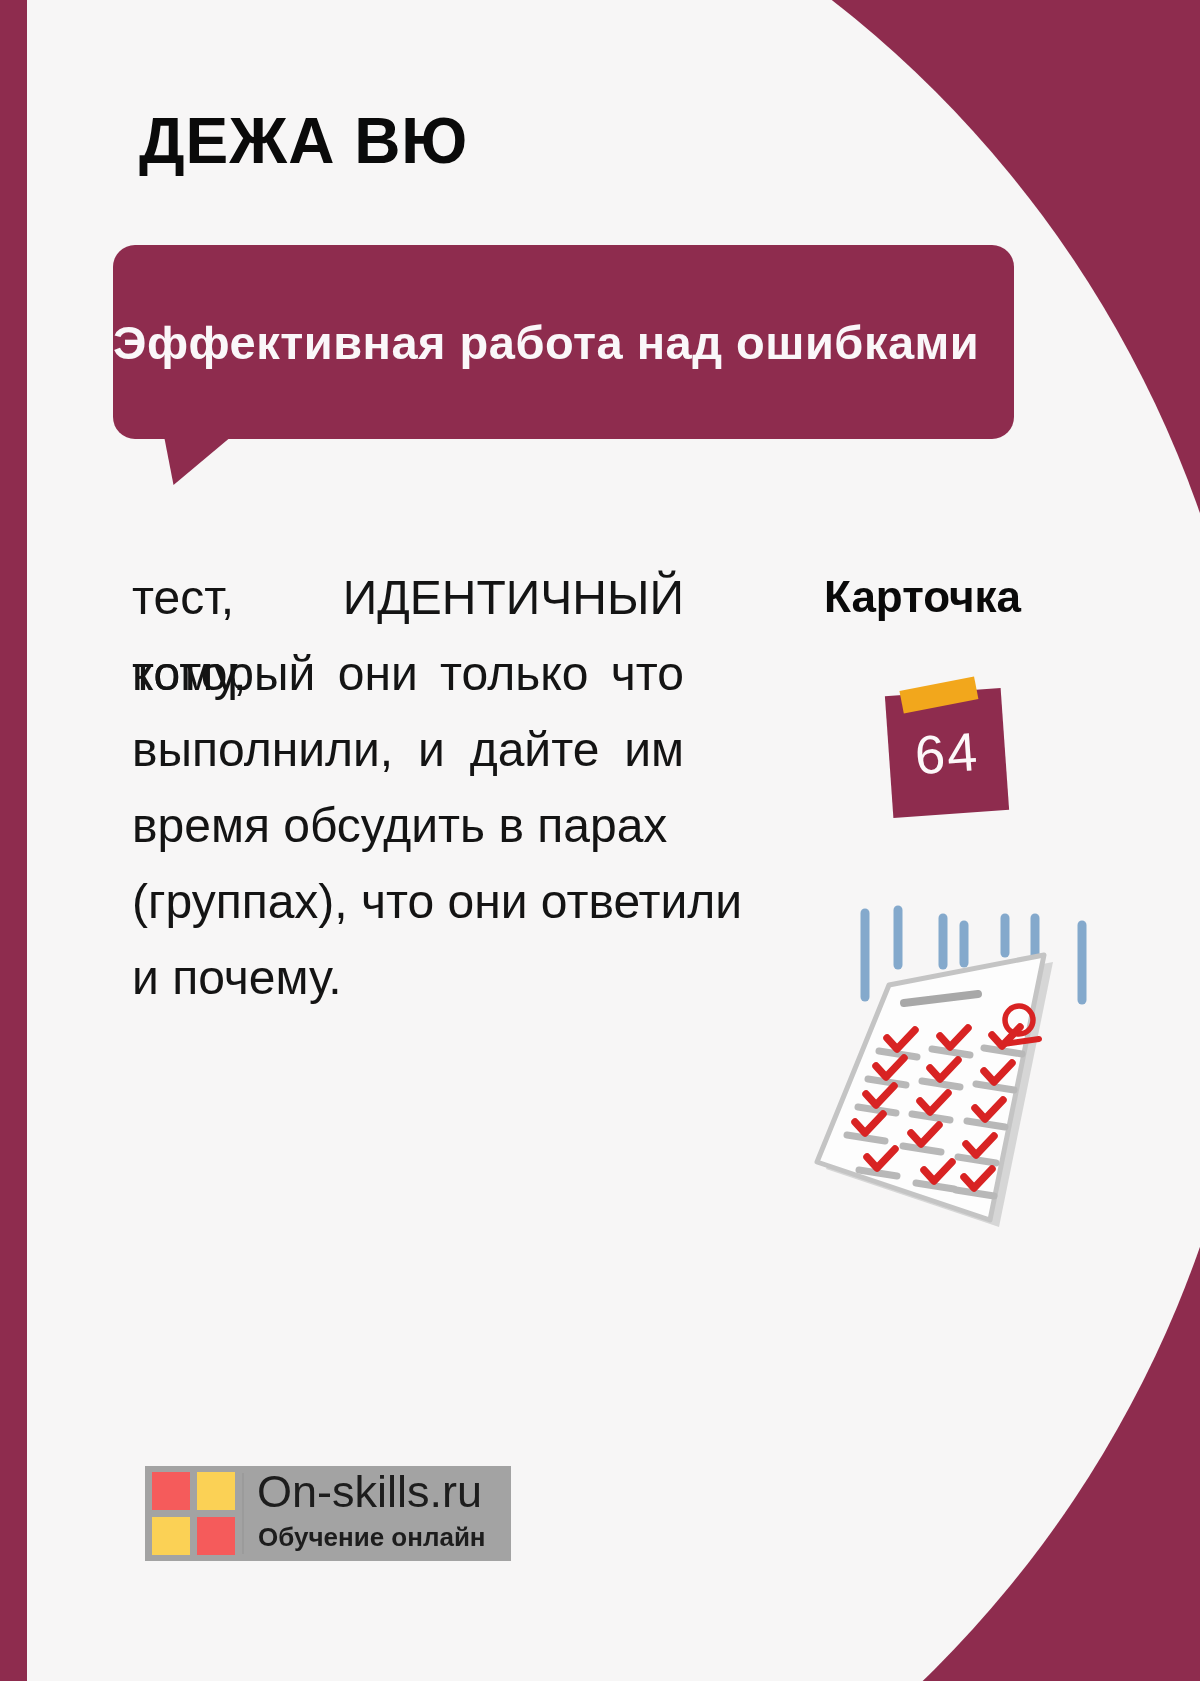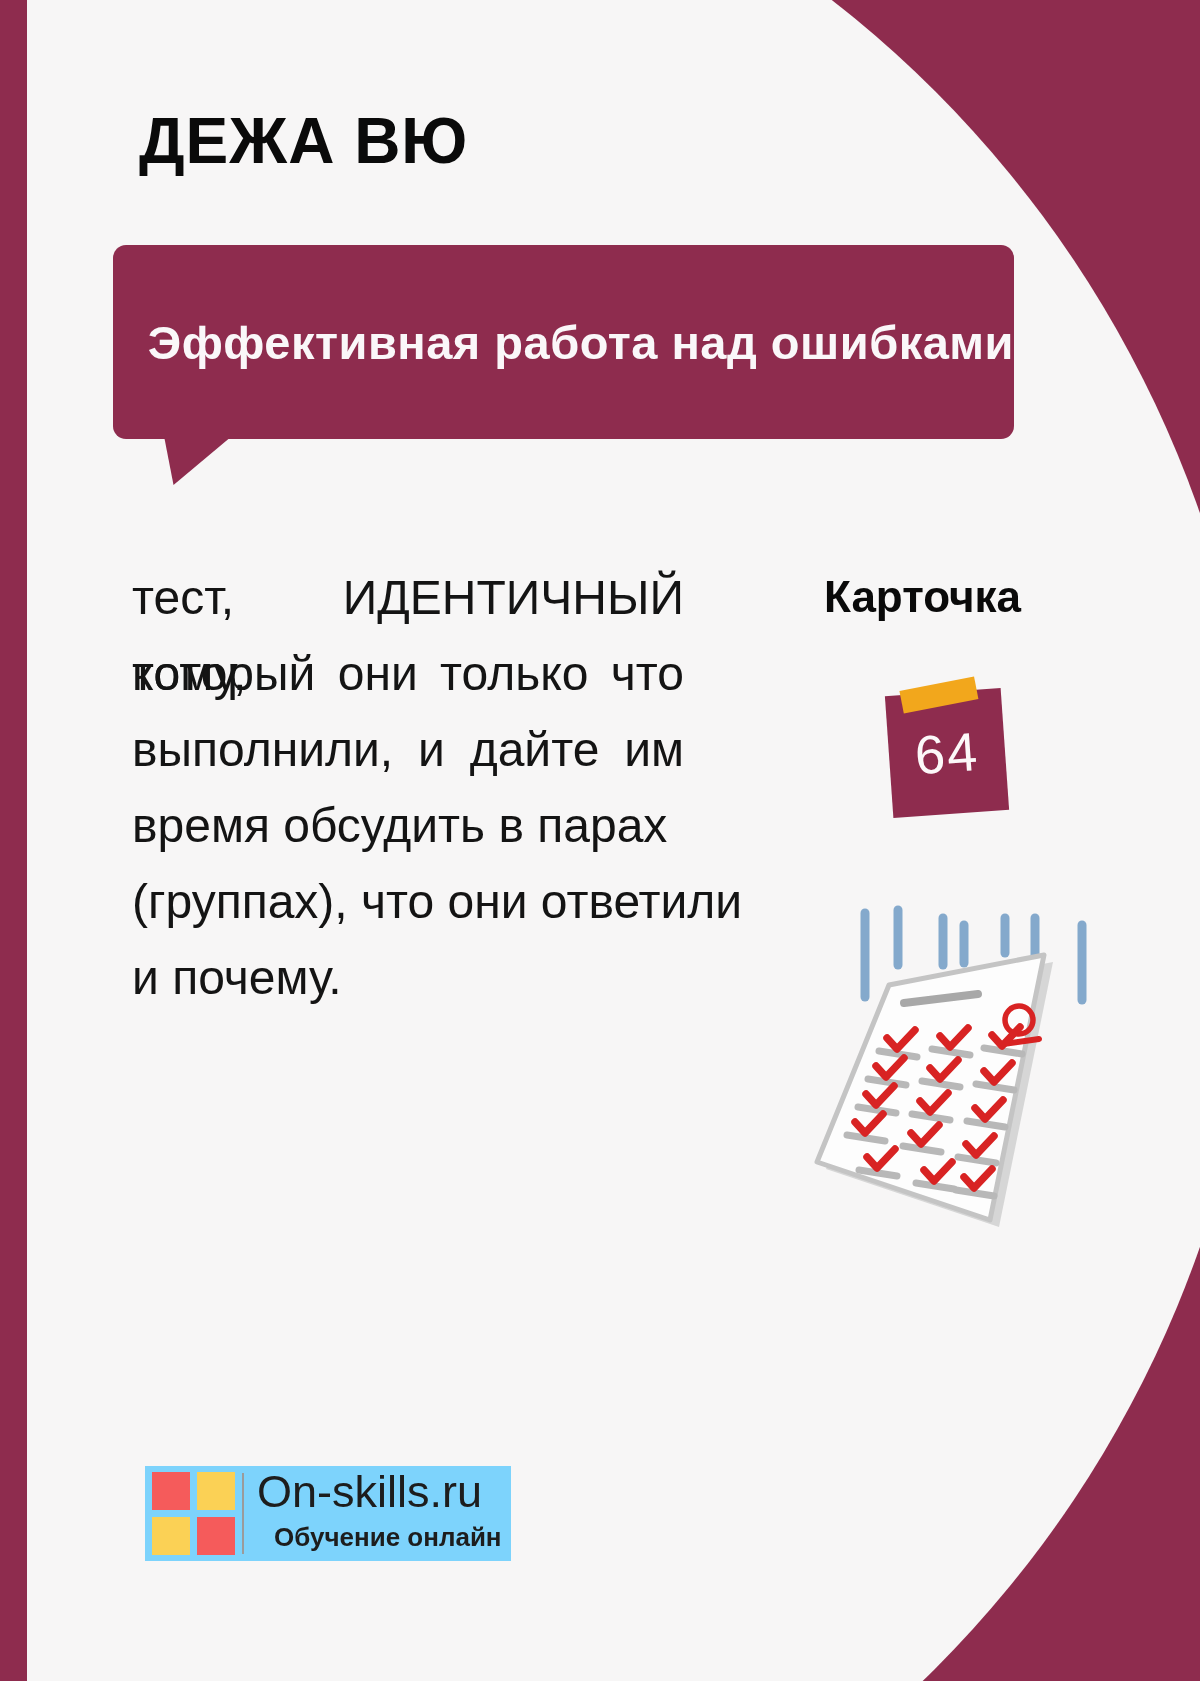--- a/index.html
+++ b/index.html
@@ -38,22 +38,22 @@
     font-size:64px;font-weight:700;
     line-height:1.1;
     letter-spacing:1px;
     color:#0a0a0a;
   }
   .bubble{
     position:absolute;
     left:86px;top:245px;
     width:901px;height:194px;
     background:var(--maroon);
-    border-radius:13px;
-    display:flex;align-items:center;justify-content:flex-end;
+    border-radius:22px;
+    display:flex;align-items:center;justify-content:flex-start;
   }
   .bubble-text{
     font-size:47px;font-weight:700;
     color:var(--bubble_text);
     letter-spacing:.5px;
     white-space:nowrap;
   }
   .bubble-tail{
     position:absolute;
     left:137px;top:436px;
@@ -108,21 +108,21 @@
   }
   .illustration{
     position:absolute;
     left:740px;top:850px;
     width:340px;height:400px;
   }
   .logo-box{
     position:absolute;
     left:118px;top:1466px;
     width:366px;height:95px;
-    background:#7dd3fc;
+    background:#a3a3a3;
   }
   .logo-squares{
     position:absolute;left:7px;top:6px;
     width:83px;height:83px;
     display:grid;
     grid-template-columns:38px 38px;
     grid-template-rows:38px 38px;
     gap:7px;
   }
   .sq{width:38px;height:38px;}
@@ -134,21 +134,21 @@
     background:#9B9B9B;
   }
   .logo-name{
     position:absolute;left:112px;top:0px;
     font-size:45px;
     line-height:52px;
     color:#1D1D1D;
     white-space:nowrap;
   }
   .logo-tagline{
-    position:absolute;left:129px;top:56px;
+    position:absolute;left:113px;top:56px;
     font-size:26px;font-weight:700;
     color:#1D1D1D;
     white-space:nowrap;
   }
 </style>
 </head>
 <body>
 
 <div class="page">
 

